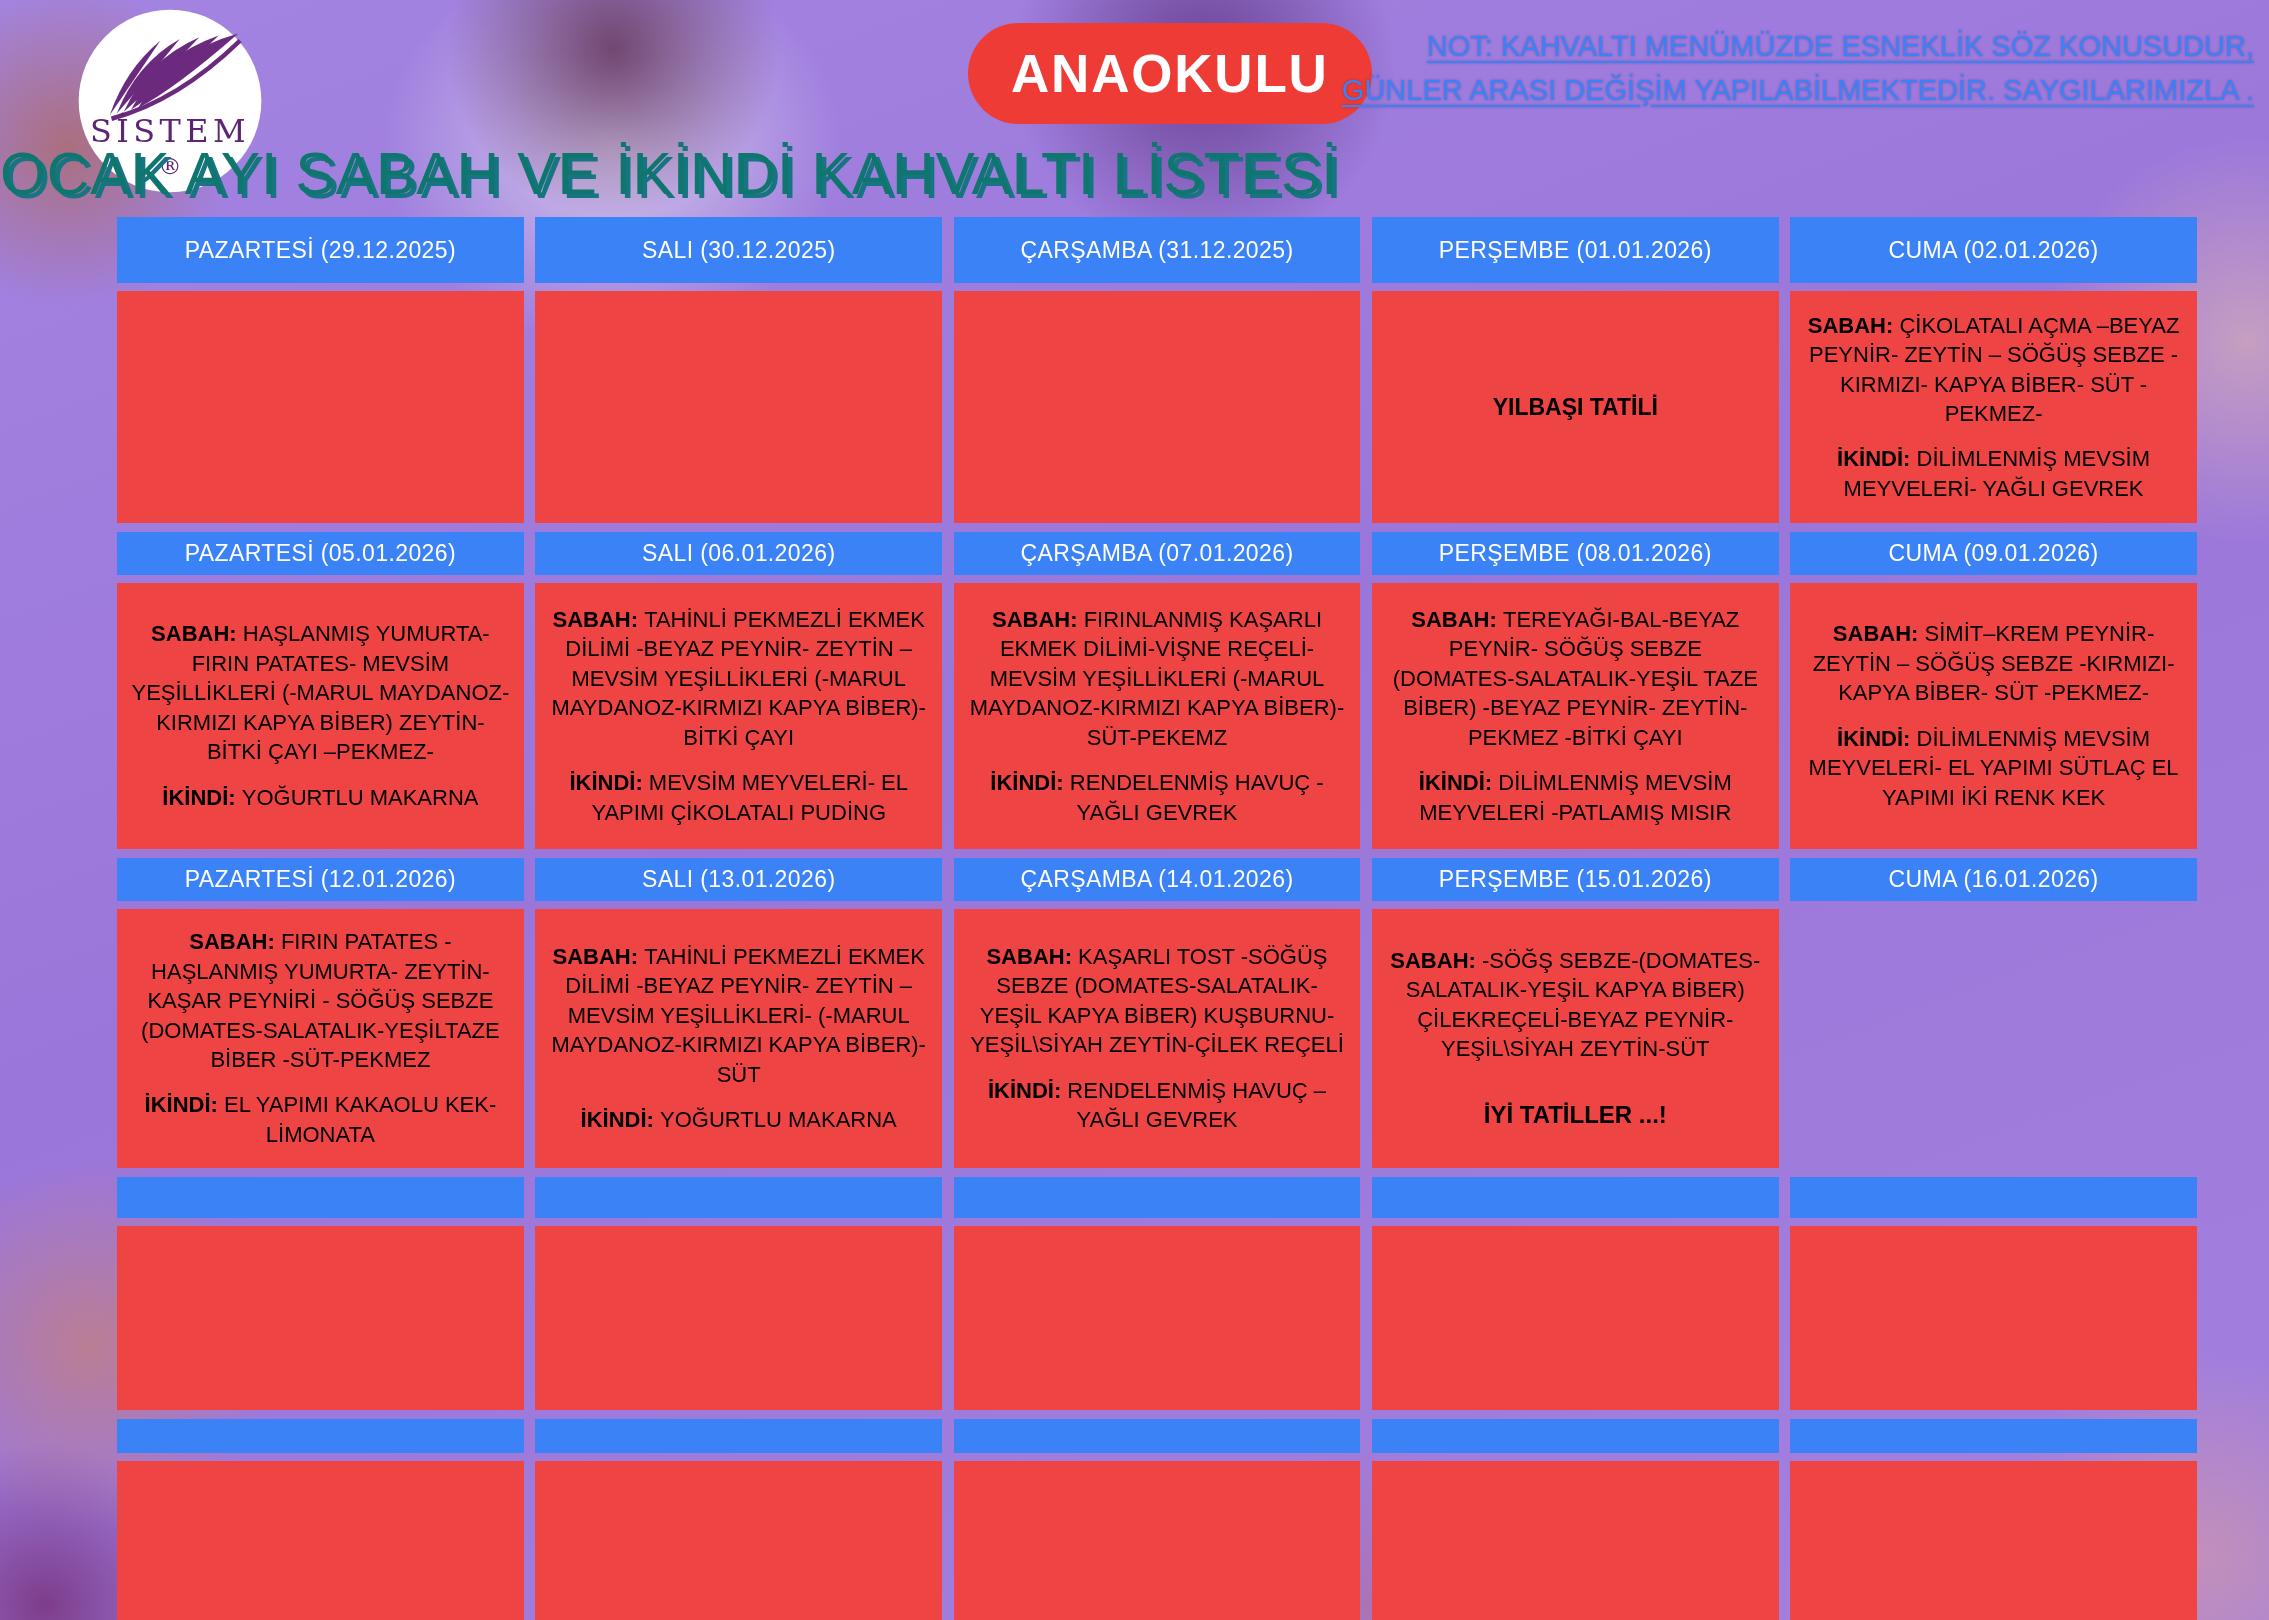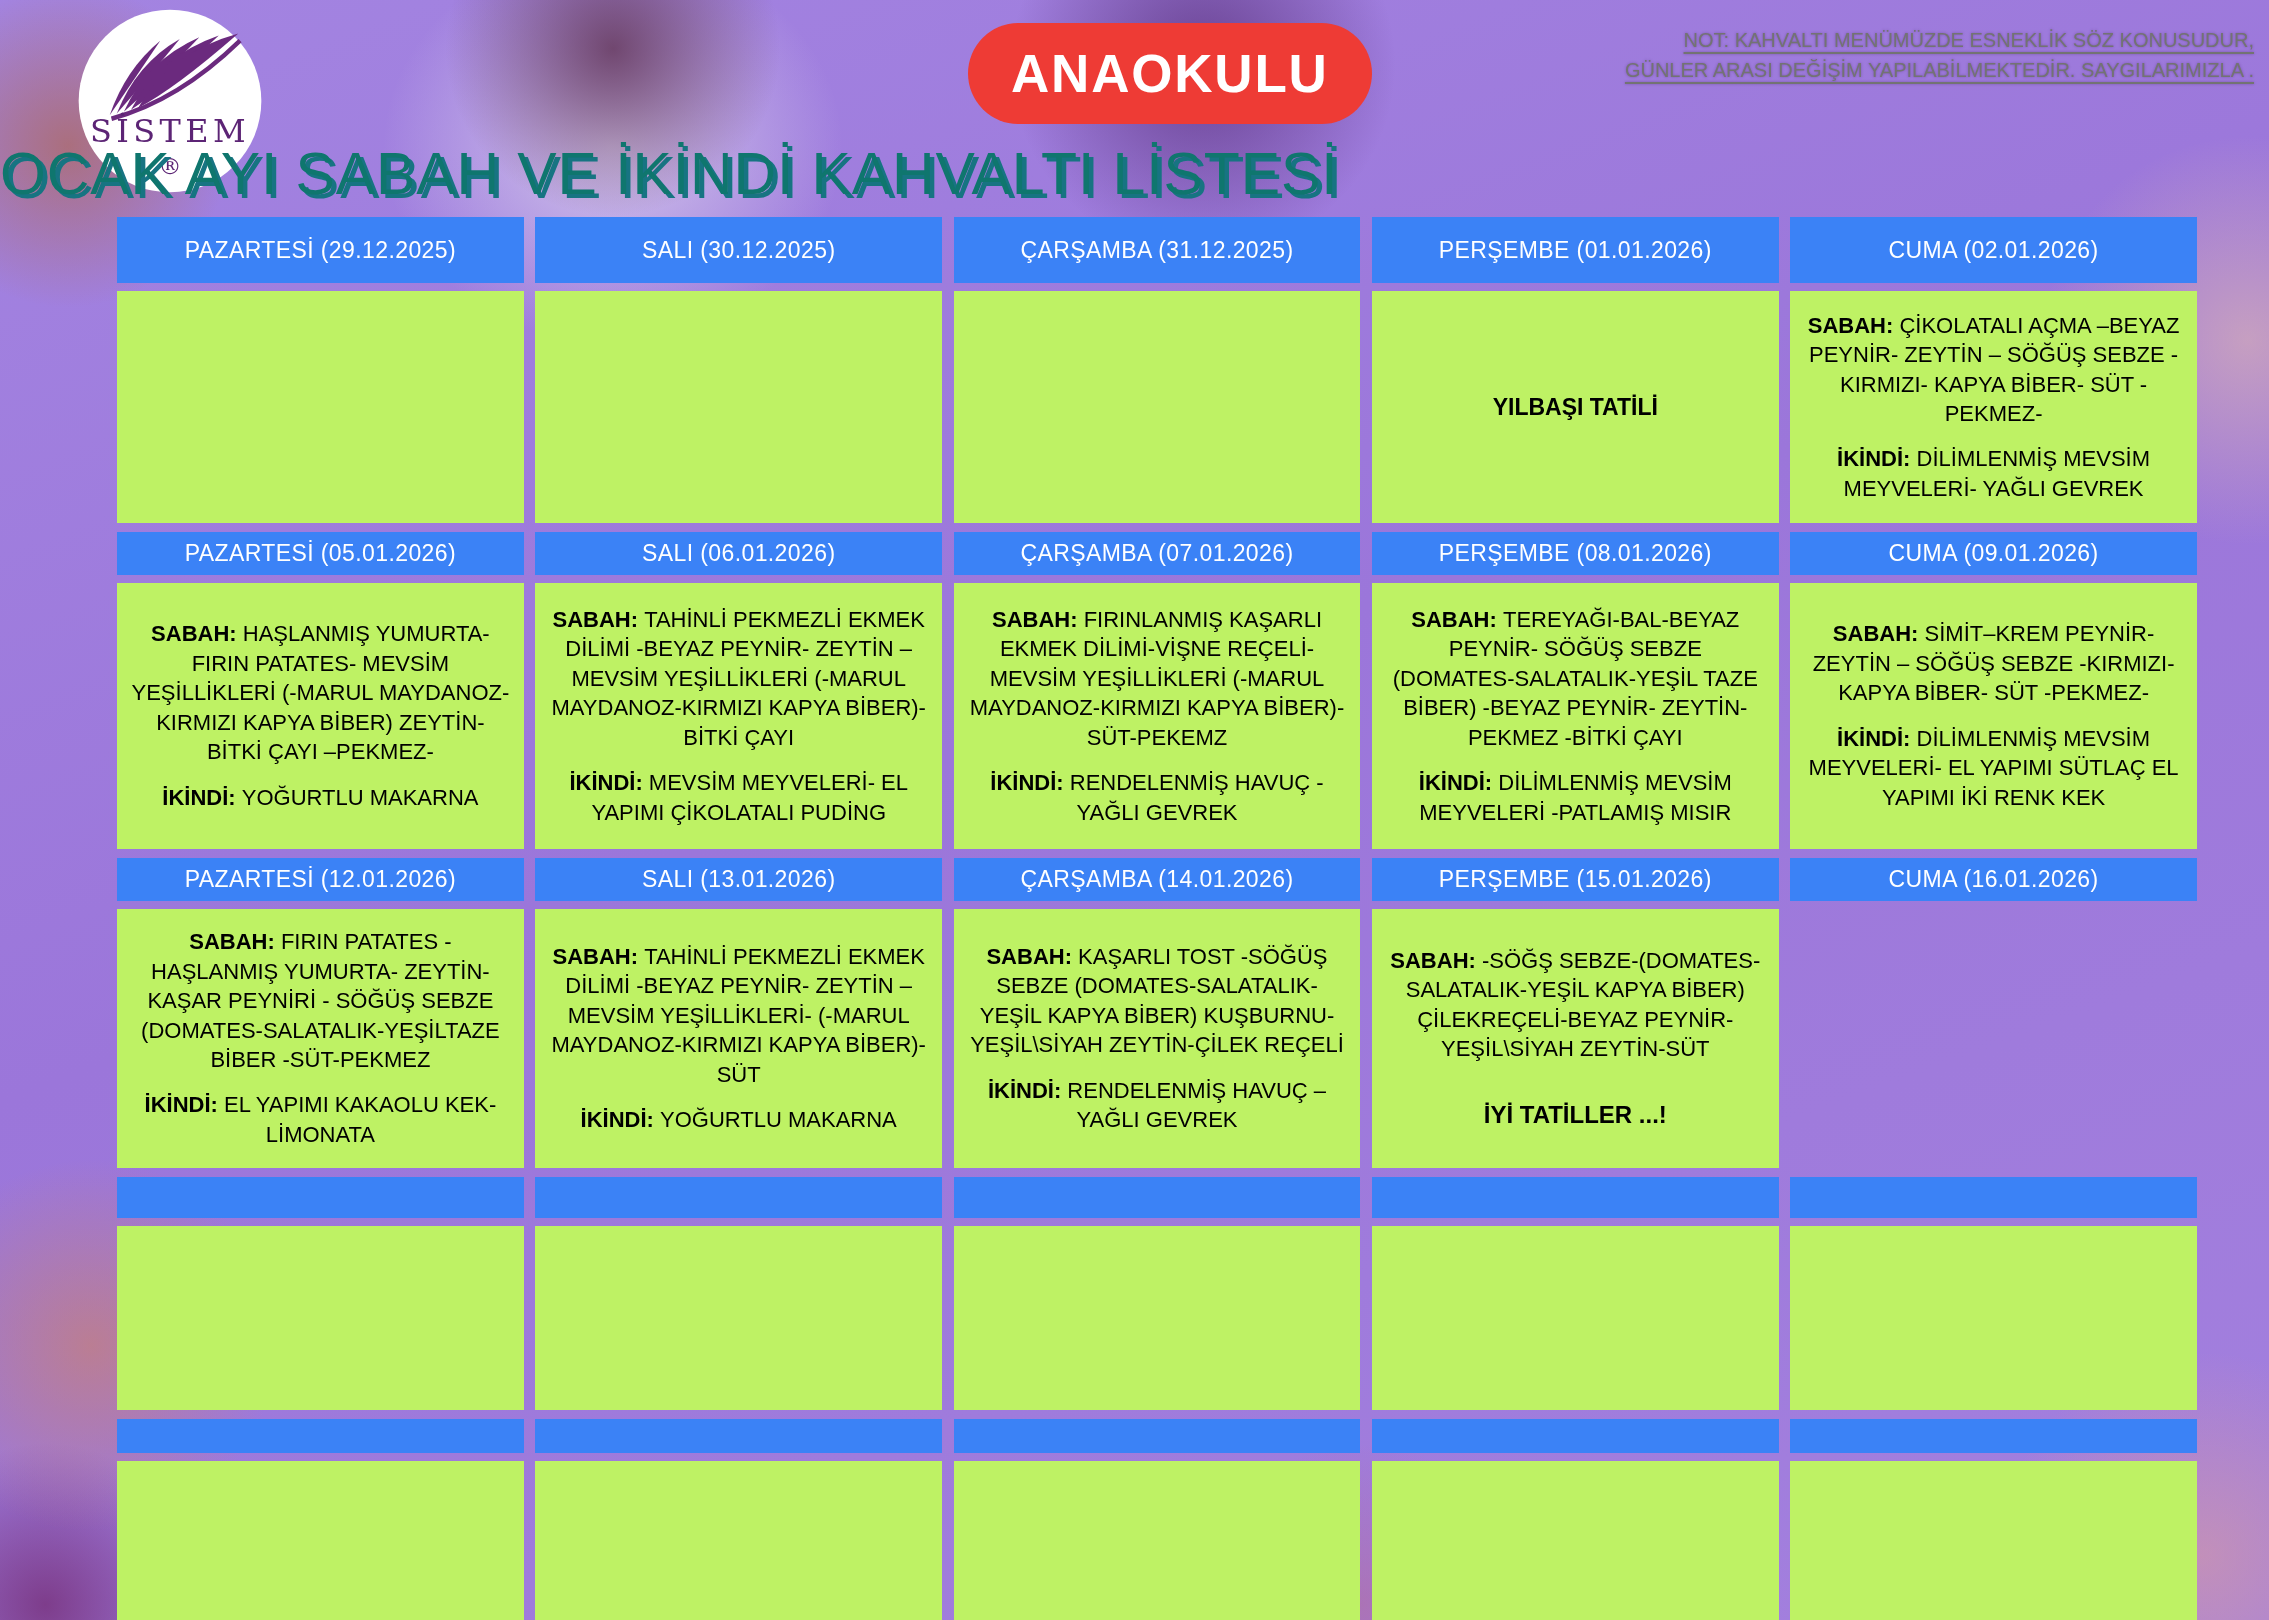--- a/index.html
+++ b/index.html
@@ -24,21 +24,21 @@
 
   .badge{
     position:absolute; left:968px; top:23px; height:101px;
     background:#ee3b35; color:#ffffff; border-radius:55px;
     display:flex; align-items:center; justify-content:center;
     padding:0 43px; font-size:53px; font-weight:bold; letter-spacing:1.8px;
   }
 
   .note{
     position:absolute; top:25px; right:16px; width:940px;
-    text-align:right; color:#737373; font-size:20px; line-height:1.5;
+    text-align:right; color:#3b82f6; font-size:29px; line-height:1.5;
     text-shadow:0 0 2.7px rgba(60,30,90,.4);
   }
   .note div{ text-decoration:underline; text-underline-offset:5.3px; }
 
   .title{
     position:absolute; top:140px; left:0; width:100%;
     text-align:left; color:#0f766e; font-size:59px; font-weight:normal;
     letter-spacing:0.9px;
     text-shadow:4.4px 4.4px 0 #177482;
     white-space:nowrap;
@@ -50,21 +50,21 @@
   .week{
     display:grid; grid-template-columns:repeat(5,1fr);
     column-gap:11.5px; row-gap:8px; margin-bottom:8.9px;
   }
   .day-header{
     background:#3b82f6; color:#ffffff;
     display:flex; align-items:center; justify-content:center;
     font-size:23px; letter-spacing:0.4px; text-align:center;
   }
   .day-cell{
-    background:#bef264; color:#000000;
+    background:#ef4444; color:#000000;
     display:flex; flex-direction:column; align-items:center; justify-content:center;
     text-align:center; padding:12.4px 14px; overflow:hidden;
     font-size:22px; line-height:1.34;
   }
   .day-cell p{ margin:0; }
   .day-cell p + p{ margin-top:16px; }
   .day-cell b{ font-weight:bold; }
   .center-note{ font-weight:bold; font-size:23px; }
   .cell-footer{ font-weight:bold; font-size:24px; margin-top:35px; }
 </style>

